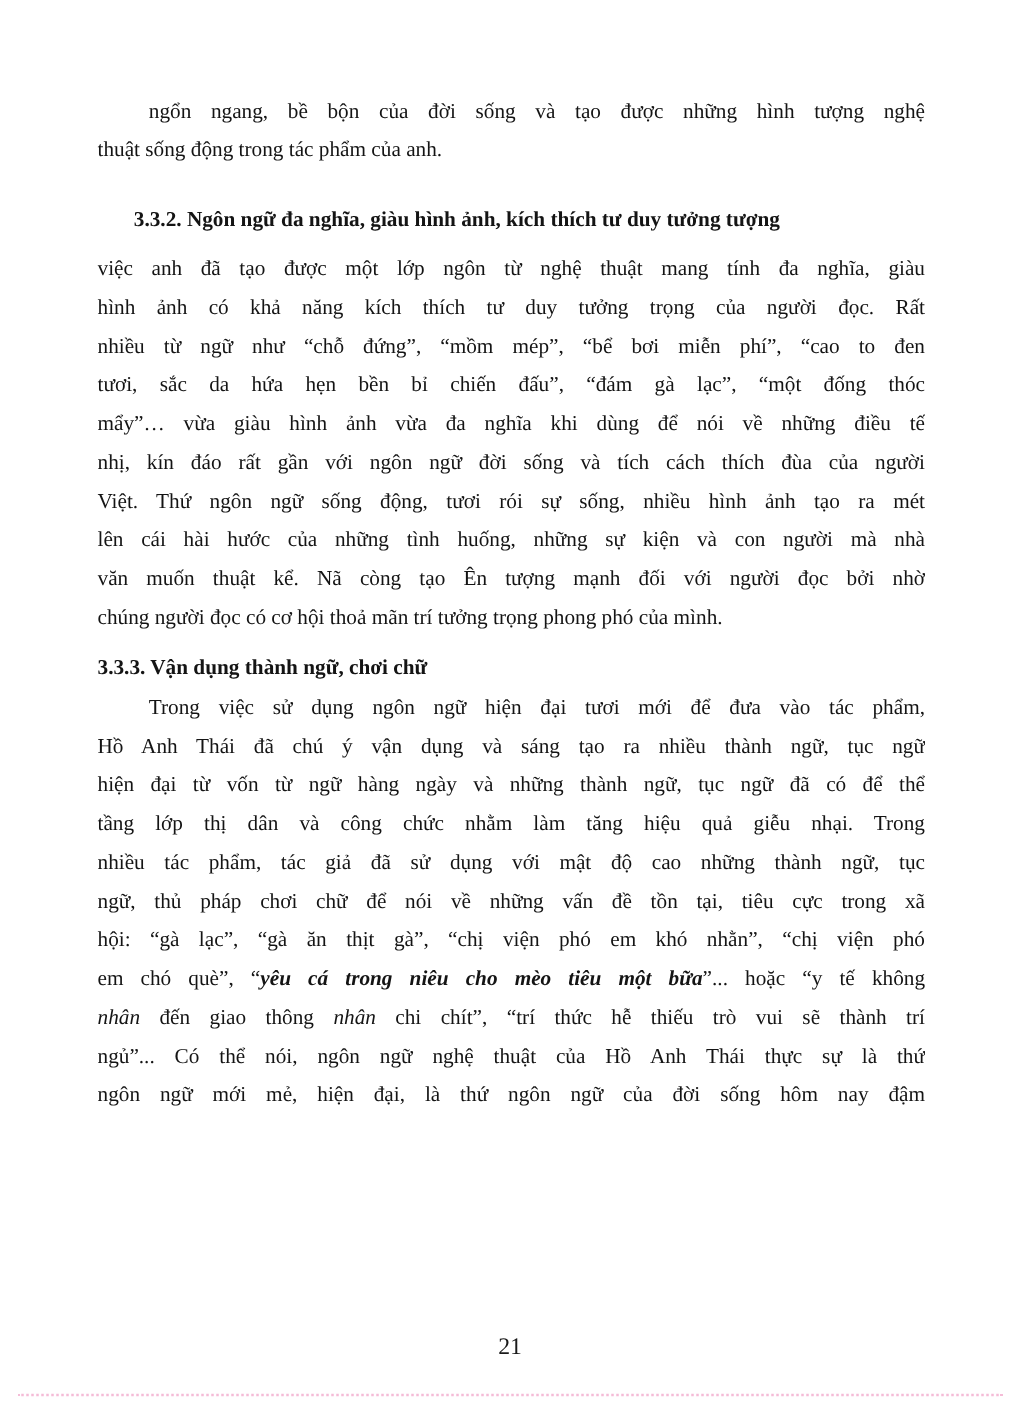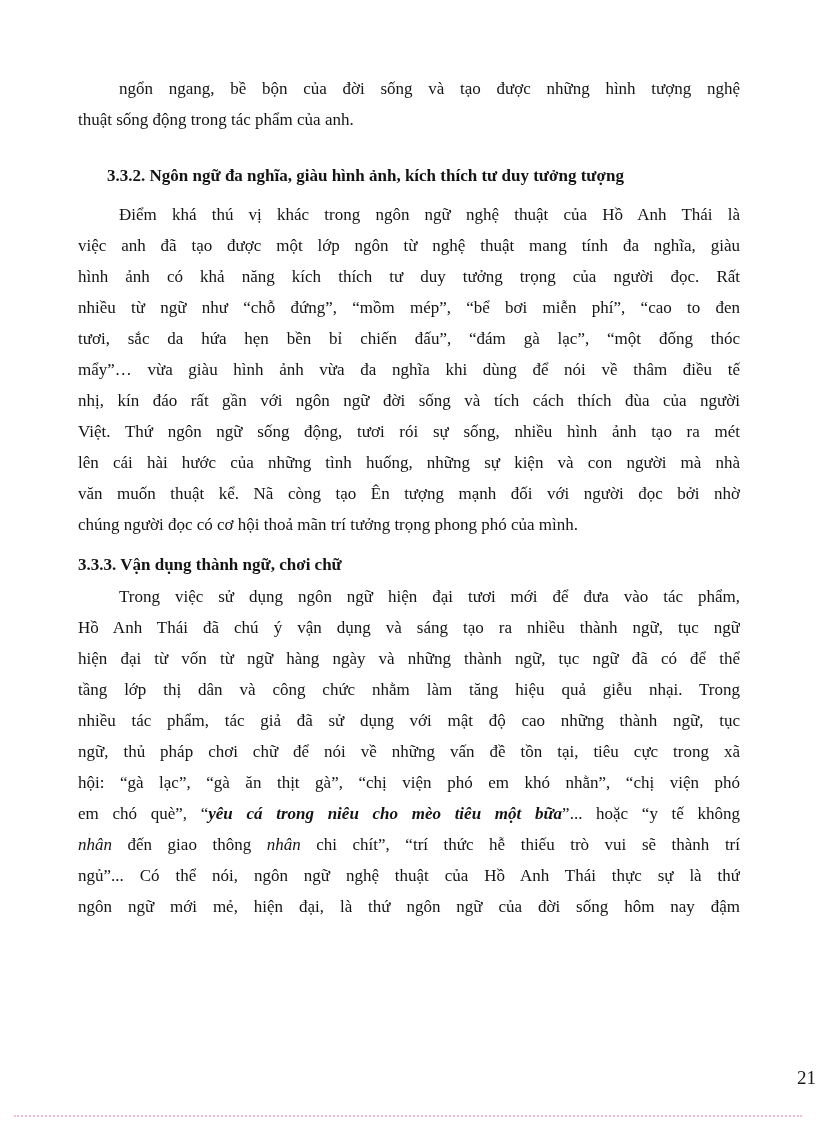--- a/index.html
+++ b/index.html
@@ -32,21 +32,21 @@
     line-height:31px; height:31px;
     overflow:hidden;
   }
   .line.j  { text-align:justify; text-align-last:justify; text-justify:inter-word; }
   .line.ind { text-indent:41px; }
   .it  { font-style:italic; }
   .bit { font-style:italic; font-weight:bold; }
   .pageno {
     position:absolute;
     top:1066px; left:0; width:100%;
-    text-align:right;
+    text-align:center;
     font-size:19px; line-height:24px;
     color:#1a1a1a;
   }
   .divider {
     position:absolute;
     top:1115px; left:14px; right:14px;
     height:0;
     border-top:2px dotted #f5bcd7;
   }
 </style>
@@ -54,26 +54,25 @@
 <body>
 
 <div class="page">
   <div class="content">
       <div class="block blk-0 paragraph">
         <div class="line j ind">ngổn ngang, bề bộn của đời sống và tạo được những hình tượng nghệ</div>
         <div class="line">thuật sống động trong tác phẩm của anh.</div>
       </div>
       <div class="block blk-1 heading">3.3.2. Ngôn ngữ đa nghĩa, giàu hình ảnh, kích thích tư duy tưởng tượng</div>
       <div class="block blk-2 paragraph">
-        <div class="line j ind">Điểm khá thú vị khác trong ngôn ngữ nghệ thuật của Hồ Anh Thái là</div>
         <div class="line j">việc anh đã tạo được một lớp ngôn từ nghệ thuật mang tính đa nghĩa, giàu</div>
         <div class="line j">hình ảnh có khả năng kích thích tư duy tưởng trọng của người đọc. Rất</div>
         <div class="line j">nhiều từ ngữ như “chỗ đứng”, “mồm mép”, “bể bơi miễn phí”, “cao to đen</div>
         <div class="line j">tươi, sắc da hứa hẹn bền bỉ chiến đấu”, “đám gà lạc”, “một đống thóc</div>
-        <div class="line j">mẩy”… vừa giàu hình ảnh vừa đa nghĩa khi dùng để nói về thâm điều tế</div>
+        <div class="line j">mẩy”… vừa giàu hình ảnh vừa đa nghĩa khi dùng để nói về những điều tế</div>
         <div class="line j">nhị, kín đáo rất gần với ngôn ngữ đời sống và tích cách thích đùa của người</div>
         <div class="line j">Việt. Thứ ngôn ngữ sống động, tươi rói sự sống, nhiều hình ảnh tạo ra mét</div>
         <div class="line j">lên cái hài hước của những tình huống, những sự kiện và con người mà nhà</div>
         <div class="line j">văn muốn thuật kể. Nã còng tạo Ên tượng mạnh đối với người đọc bởi nhờ</div>
         <div class="line">chúng người đọc có cơ hội thoả mãn trí tưởng trọng phong phó của mình.</div>
       </div>
       <div class="block blk-3 heading">3.3.3. Vận dụng thành ngữ, chơi chữ</div>
       <div class="block blk-4 paragraph">
         <div class="line j ind">Trong việc sử dụng ngôn ngữ hiện đại tươi mới để đưa vào tác phẩm,</div>
         <div class="line j">Hồ Anh Thái đã chú ý vận dụng và sáng tạo ra nhiều thành ngữ, tục ngữ</div>

